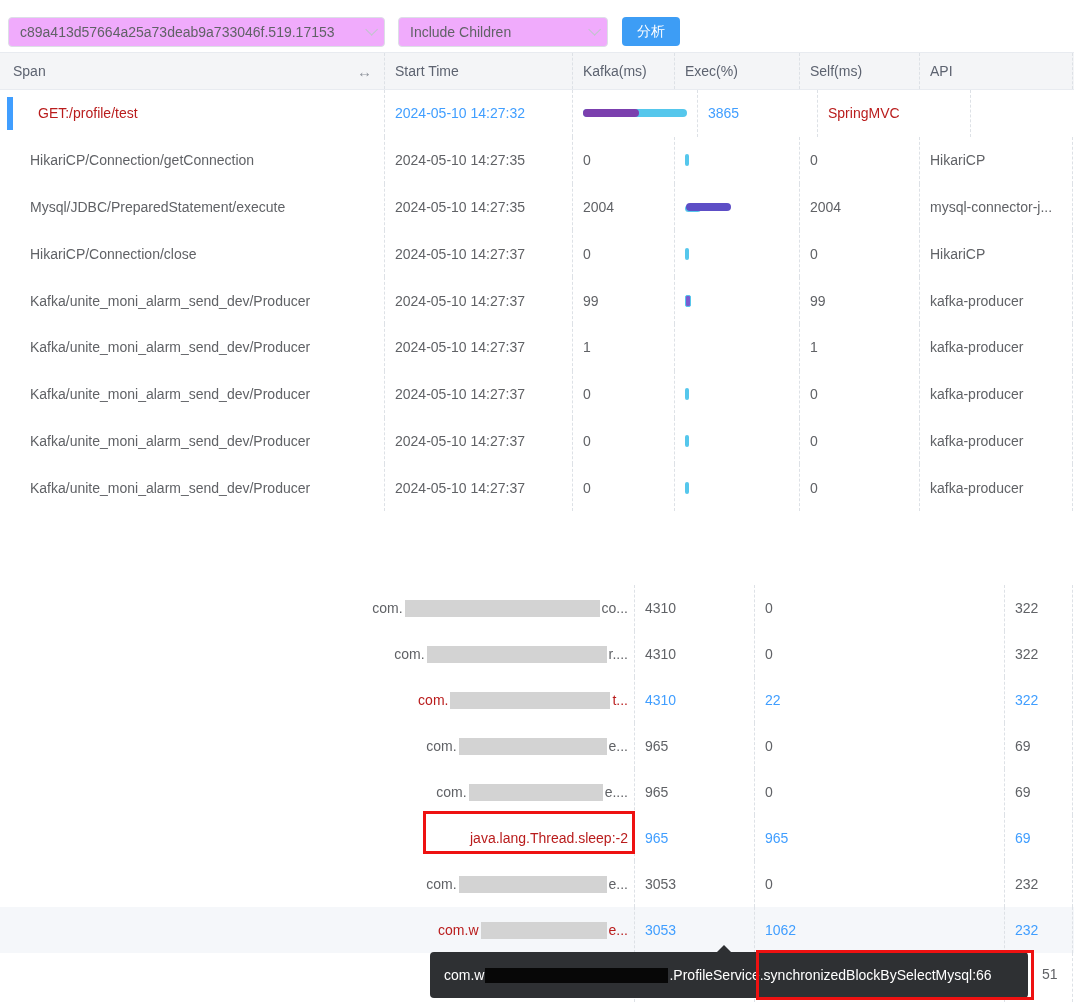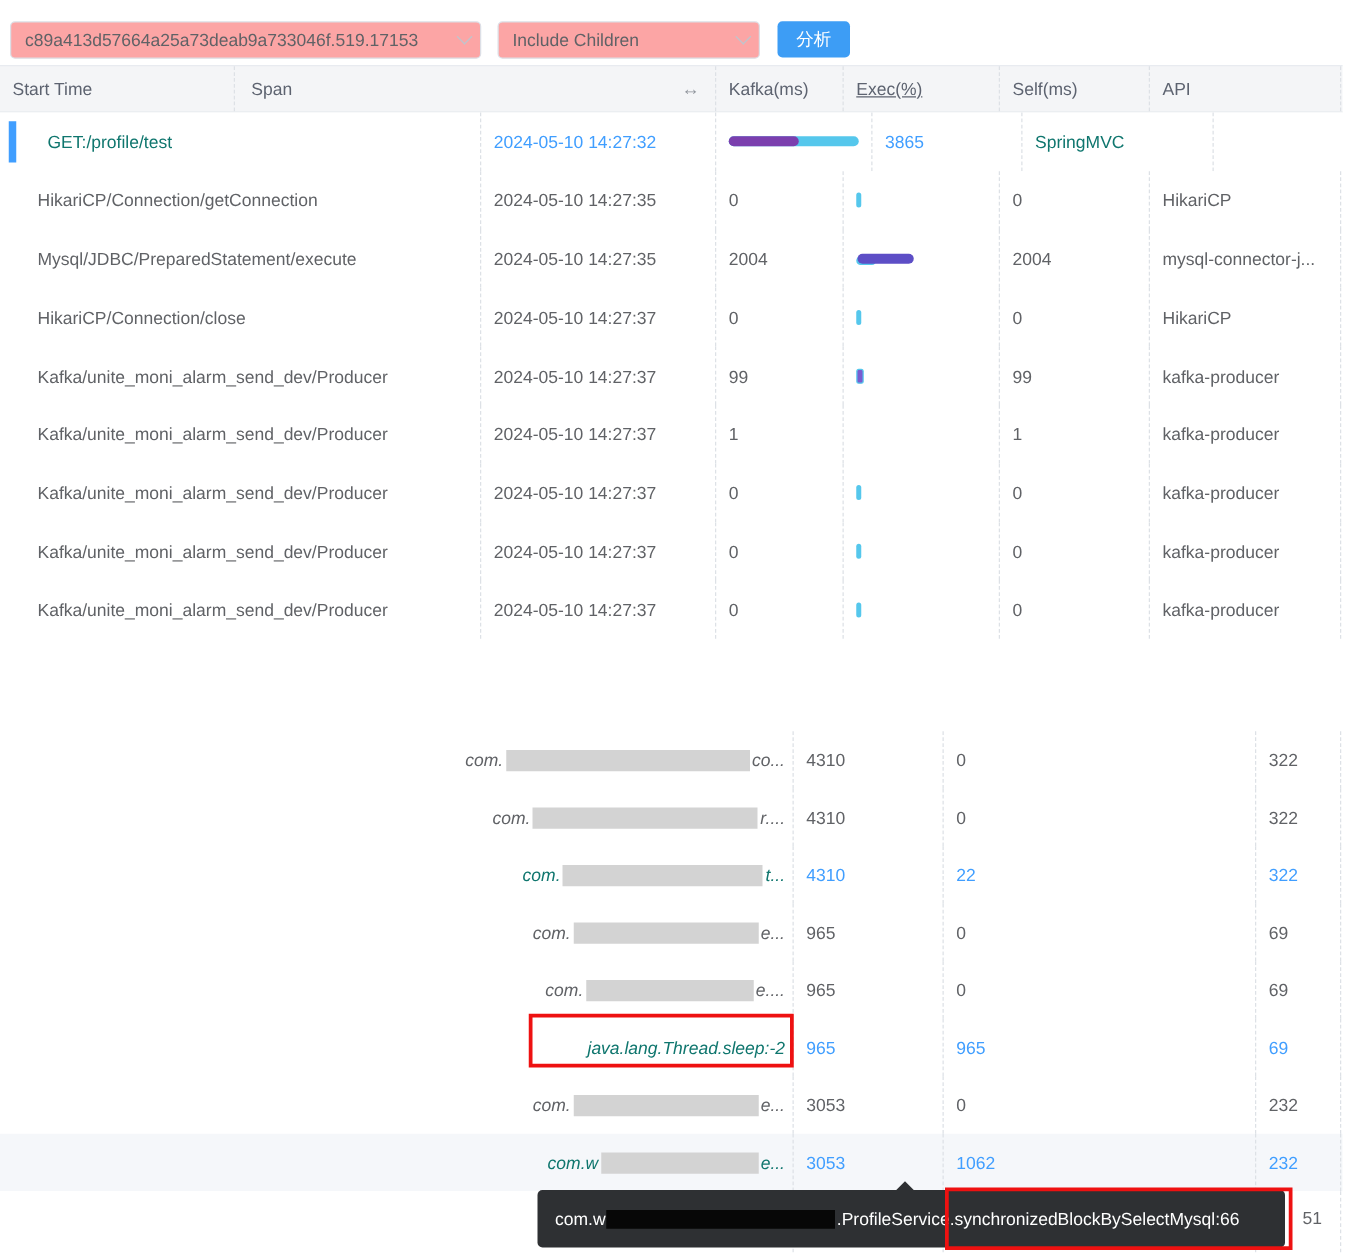--- a/index.html
+++ b/index.html
@@ -2,62 +2,62 @@
 <html><head>
 <meta charset="utf-8">
 <style>
   * { margin:0; padding:0; box-sizing:border-box; }
   html,body { width:1080px; height:1002px; background:#fff; overflow:hidden;
               font-family:"Liberation Sans", sans-serif; font-size:14px; color:#606266; }
   .page { position:relative; width:1080px; height:1002px; }
 
   
   .toolbar { display:flex; align-items:center; padding:11px 0 0 8px; height:52px; }
-  .select { height:30px; border:1px solid #dcdfe6; border-radius:4px; background:#fca5a5;
+  .select { height:30px; border:1px solid #dcdfe6; border-radius:4px; background:#f0abfc;
             display:flex; align-items:center; justify-content:space-between;
             padding:0 10px 0 11px; cursor:pointer; }
   .select .val { white-space:nowrap; overflow:hidden; color:#606266; }
   .sel-trace { width:377px; }
   .sel-mode  { width:210px; margin-left:13px; }
   .chev { width:9px; height:9px; border-right:1.5px solid #c0c4cc; border-bottom:1.5px solid #c0c4cc;
           transform:rotate(45deg) translateY(-3px); flex:none; margin-left:8px; }
   .btn-primary { margin-left:14px; height:29px; padding:0 15px; background:#3d9df5; color:#fff;
                  border:none; border-radius:4px; font-size:14px; cursor:pointer; }
 
   
   .ttable { width:1074px; }
   .thead { display:flex; height:38px; background:#f4f5f7; border-top:1px solid #e8ebf0;
            border-bottom:1px solid #e8ebf0; align-items:center; color:#5d6370; }
   .trow { display:flex; height:46.8px; align-items:center; position:relative; background:#fff; }
   .c { height:100%; display:flex; align-items:center; border-right:1px dashed #dde1e6;
        padding-left:10px; overflow:hidden; white-space:nowrap; }
   .c1 { width:385px; padding-left:30px; justify-content:flex-start; }
   .thead .c1 { padding-left:13px; justify-content:space-between; padding-right:12px; }
-  .c2 { width:188px; } .c3 { width:102px; } .c4 { width:125px;text-decoration:underline; } .c5 { width:120px; } .c6 { width:153px; }
+  .c2 { width:188px; } .c3 { width:102px; } .c4 { width:125px; } .c5 { width:120px; } .c6 { width:153px; }
   .resize-ic { color:#8f949c; font-size:15px; cursor:col-resize; }
   .trow.selected { color:#409eff; }
   .trow.selected .c { color:#409eff; }
   .trow.selected .c1 { padding-left:38px; }
   .selbar { position:absolute; left:7px; top:7px; width:6px; height:33px; background:#409eff; }
-  .link { color:#0f766e; cursor:pointer; }
+  .link { color:#b91c1c; cursor:pointer; }
 
   
   .barwrap { position:relative; height:12px; width:110px; }
   .bar-base { position:absolute; border-radius:4px; }
   .tick { width:4px; height:12px; border-radius:2px; background:#55c7ec; }
   .tick.purple { background:#7a5bd0; border:1px solid #55c7ec; width:6px; }
 
   
   .gap { height:74px; }
 
   
   .mtable { width:1074px; }
   .mrow { display:flex; height:46px; align-items:center; background:#fff; }
   .mrow.hl { background:#f5f7fa; }
-  .m1 { width:635px; justify-content:flex-end; padding-right:6px; padding-left:0;font-style:italic; }
+  .m1 { width:635px; justify-content:flex-end; padding-right:6px; padding-left:0; }
   .m2 { width:120px; } .m3 { width:250px; } .m4 { width:68px; }
   .mrow .c { border-right:1px dashed #dde1e6; }
   .mrow.blue, .mrow.blue .c { color:#409eff; }
   .redact { display:inline-block; width:150px; height:17px; background:#d3d3d3; margin:0 2px; flex:none; }
   .last-row { height:49px; position:relative; }
 
   
   .tooltip { position:absolute; left:430px; top:952px; width:598px; height:46px; background:#2e3033;
              border-radius:4px; display:flex; align-items:center; padding-left:14px; color:#fff;
              white-space:nowrap; z-index:5; }
@@ -84,25 +84,25 @@
     </div>
     <div class="select sel-mode">
       <span class="val">Include Children</span>
       <span class="chev"></span>
     </div>
     <button class="btn-primary">分析</button>
   </div>
 
   <div class="ttable">
     <div class="thead">
-      <div class="c c2">Start Time</div>
       <div class="c c1">
         <span>Span</span>
         <span class="resize-ic">↔</span>
       </div>
+      <div class="c c2">Start Time</div>
       <div class="c c3">Kafka(ms)</div>
       <div class="c c4">Exec(%)</div>
       <div class="c c5">Self(ms)</div>
       <div class="c c6">API</div>
     </div>
 
     <div class="trow selected">
       <div class="selbar"></div>
       <div class="c c1">
           <span class="link">GET:/profile/test</span>

